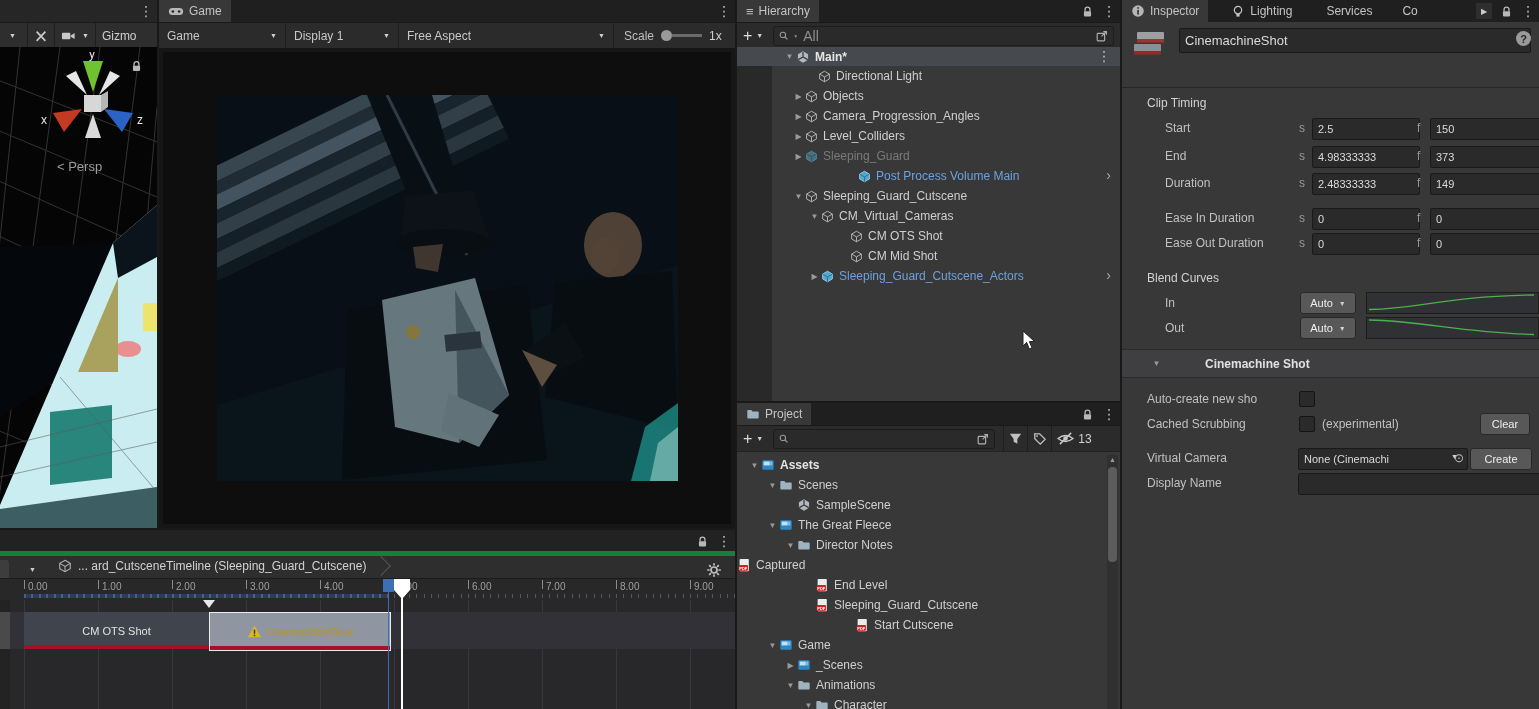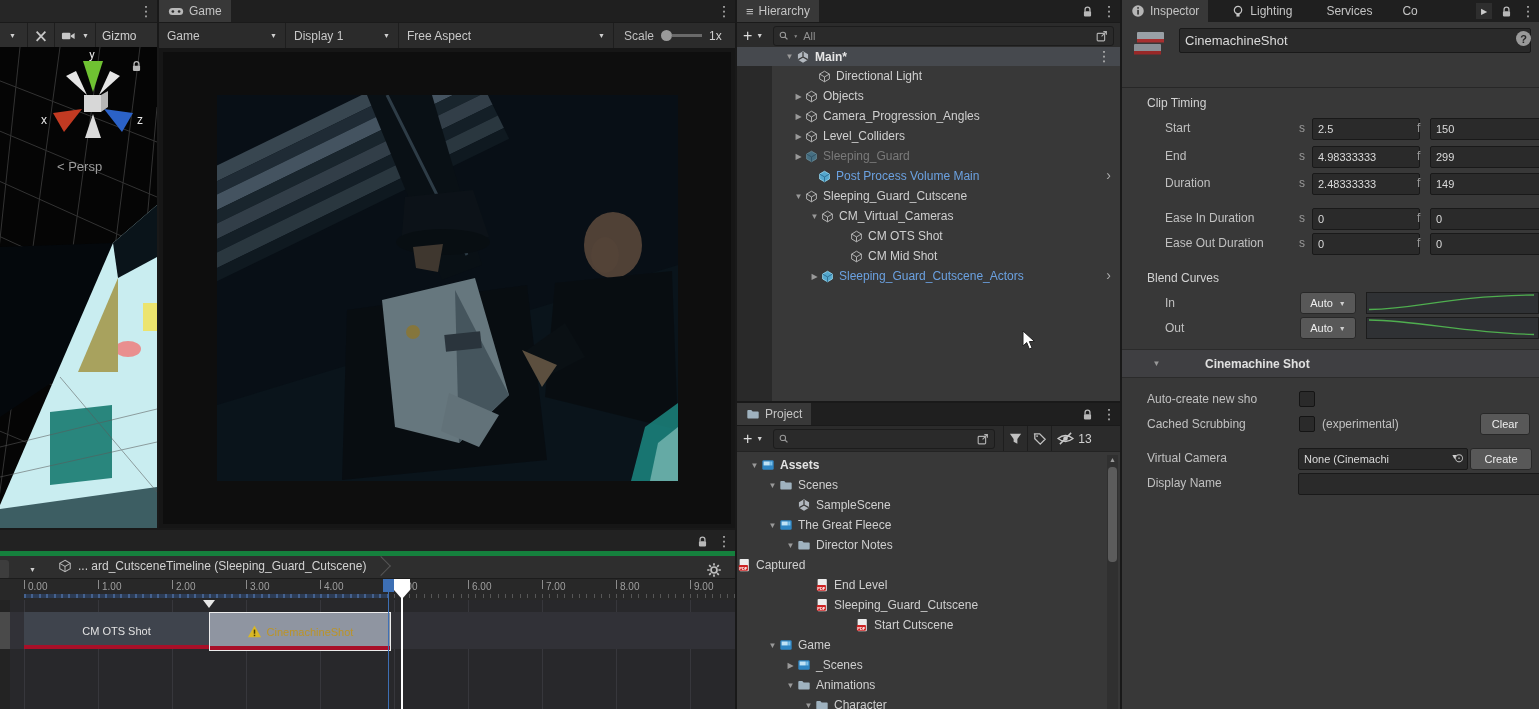--- a/index.html
+++ b/index.html
@@ -7,21 +7,21 @@
         font-family:"Liberation Sans",sans-serif;font-size:12px;color:#c8c8c8;cursor:default}
   .pane{position:absolute;background:#383838;overflow:hidden}
   .tabs{position:absolute;left:0;right:0;top:0;height:22px;background:#1f1f1f;display:flex;align-items:stretch}
   .tab{display:flex;align-items:center;gap:5px;padding:0 9px;font-size:12px;color:#c4c4c4;white-space:nowrap}
   .tab.on{background:#383838}
   .tabright{position:absolute;right:4px;top:0;height:22px;display:flex;align-items:center;gap:8px}
   .kebab{color:#c0c0c0;font-size:14px;line-height:1}
   .toolbar{position:absolute;left:0;right:0;top:22px;height:25px;background:#2b2b2b;border-top:1px solid #1a1a1a;
            border-bottom:1px solid #232323;display:flex;align-items:center}
   .srch{background:#2a2a2a;border:1px solid #1c1c1c;border-radius:3px;height:18px;display:flex;align-items:center;padding:0 4px;gap:3px}
-  .srch input{background:transparent;border:0;outline:0;color:#d8d8d8;font-size:11px;flex:1;min-width:0;font-family:inherit}
+  .srch input{background:transparent;border:0;outline:0;color:#d8d8d8;font-size:14px;flex:1;min-width:0;font-family:inherit}
   .srch input::placeholder{color:#8f8f8f}
   .row{display:flex;align-items:center;height:20px;font-size:12px;color:#cfcfcf;position:relative;white-space:nowrap}
   .fold{width:13px;flex:none;font-size:8px;color:#999;text-align:center}
   .ic{flex:none;margin-right:5px}
   .blue{color:#6ba1e0}
   .dis{color:#7a7a7a}
   .chev{position:absolute;right:9px;color:#aaa;font-size:14px;top:1px}
   .abs{position:absolute}
   .lbl{color:#c0c0c0;font-size:12px;white-space:nowrap}
   .field{position:absolute;background:#2a2a2a;border:1px solid #191919;border-radius:2px;height:20px;
@@ -349,21 +349,21 @@
           </svg>
         <span>Level_Colliders</span>
       </div>
       <div class="row" style="padding-left:55px">
         <span class="fold">▶</span>
         <svg class="ic" width="13" height="13" style="opacity:.5">
             <use href="#pcube"></use>
           </svg>
         <span class="dis">Sleeping_Guard</span>
       </div>
-      <div class="row" style="padding-left:68px">
+      <div class="row" style="padding-left:108px">
         <span class="fold"></span>
           <svg class="ic" width="13" height="13">
             <use href="#pcube"></use>
           </svg>
         <span class="blue">Post Process Volume Main</span>
         <span class="chev">›</span>
       </div>
       <div class="row" style="padding-left:55px">
         <span class="fold">▼</span>
         <svg class="ic" width="13" height="13">
@@ -672,21 +672,21 @@
         <span>150</span>
       </div>
 
     <span class="lbl abs" style="left:43px;top:149px">End</span>
     <span class="lbl abs" style="left:177px;top:149px;color:#9a9a9a">s</span>
     <div class="field" style="left:190px;top:146px;width:96px">
         <span>4.98333333</span>
       </div>
     <span class="lbl abs" style="left:295px;top:149px;color:#9a9a9a">f</span>
     <div class="field" style="left:308px;top:146px;width:107px">
-        <span>299</span>
+        <span>373</span>
       </div>
 
     <span class="lbl abs" style="left:43px;top:176px">Duration</span>
     <span class="lbl abs" style="left:177px;top:176px;color:#9a9a9a">s</span>
     <div class="field" style="left:190px;top:173px;width:96px">
         <span>2.48333333</span>
       </div>
     <span class="lbl abs" style="left:295px;top:176px;color:#9a9a9a">f</span>
     <div class="field" style="left:308px;top:173px;width:107px">
         <span>149</span>

